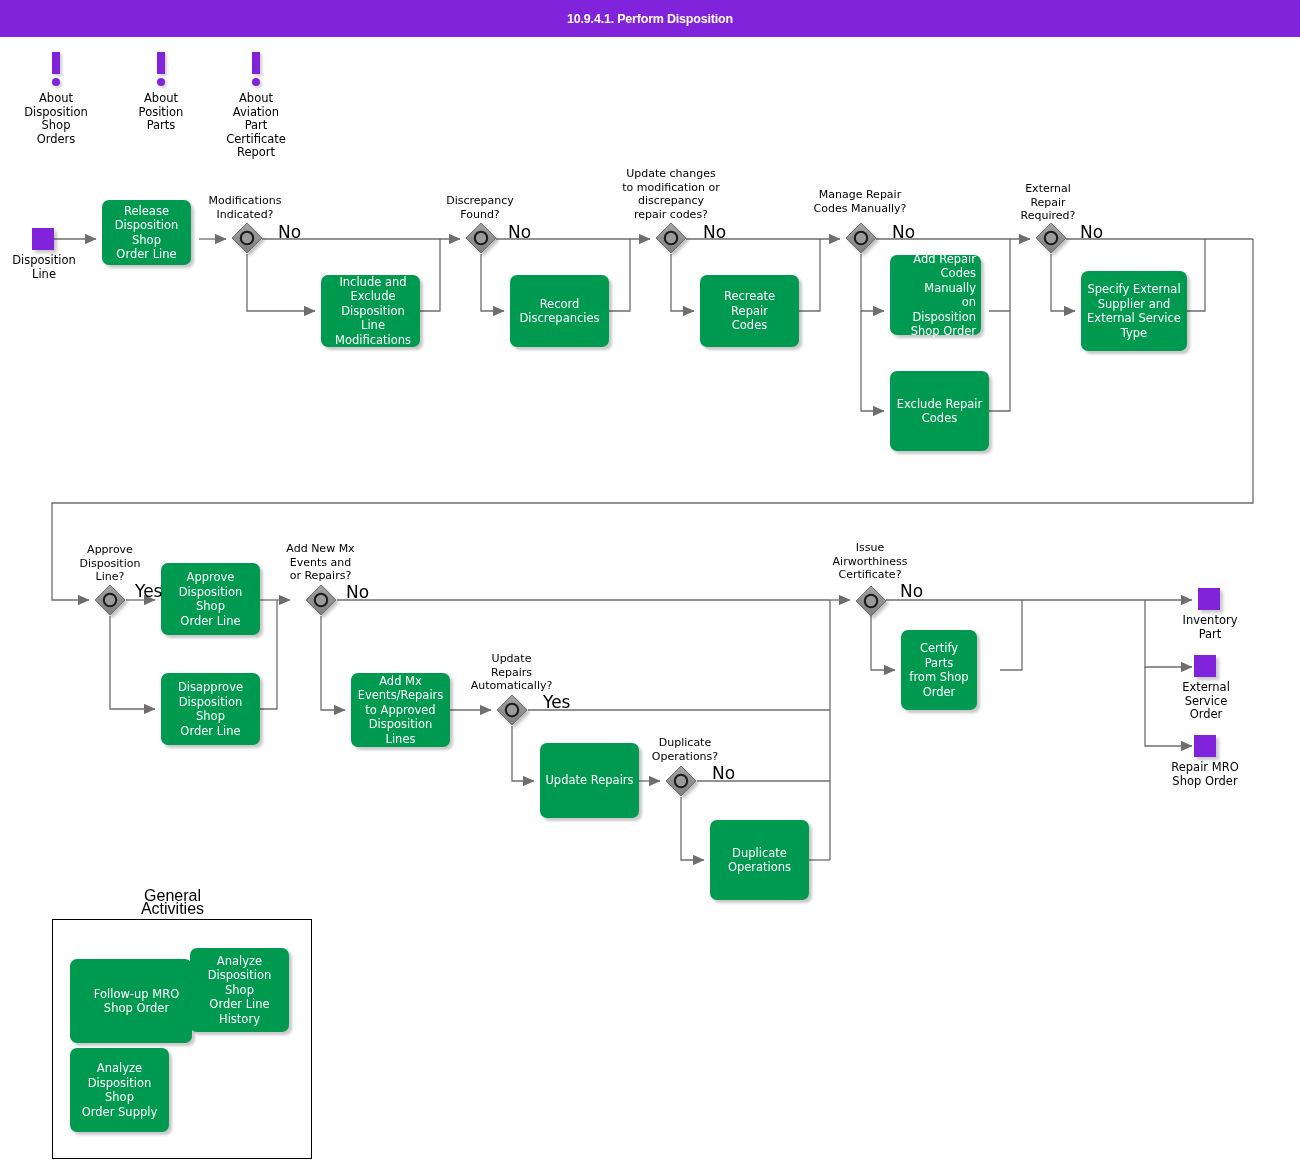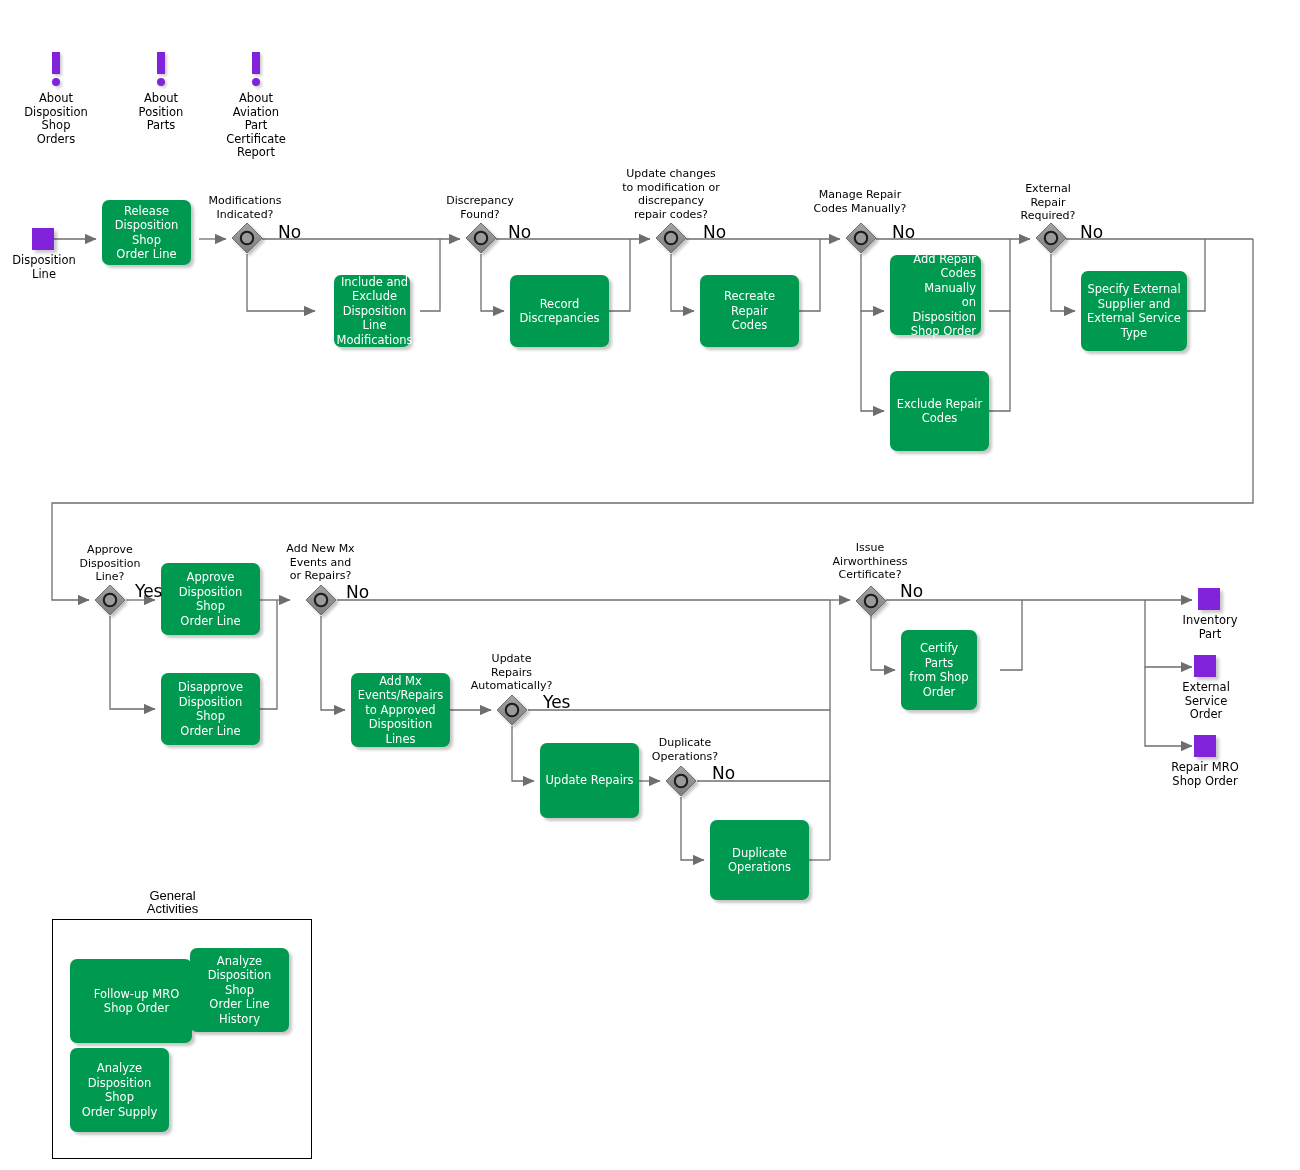--- a/index.html
+++ b/index.html
@@ -17,21 +17,21 @@
        box-shadow:3px 3px 3px rgba(0,0,0,0.22);font-family:"DejaVu Sans",sans-serif;}
   .ev{position:absolute;width:22px;height:22px;background:#8223dc;
       box-shadow:3px 3px 3px rgba(0,0,0,0.22);}
   .lbl{position:absolute;text-align:center;font-size:11.5px;line-height:13.5px;
        color:#000;font-family:"DejaVu Sans",sans-serif;white-space:pre-line;}
   .gwlbl{position:absolute;text-align:center;font-size:11px;line-height:13.5px;
        color:#000;font-family:"DejaVu Sans",sans-serif;white-space:pre-line;}
   .flowlbl{position:absolute;font-size:17px;color:#000;
        font-family:"DejaVu Sans",sans-serif;}
   .grp{position:absolute;border:1.4px solid #000;background:transparent;}
-  .grplbl{position:absolute;text-align:center;font-size:13px;line-height:13px;
+  .grplbl{position:absolute;text-align:center;font-size:16px;line-height:13px;
        color:#000;white-space:pre-line;font-family:"Liberation Sans",sans-serif;}
   .ann{position:absolute;}
   .ann .bar{position:absolute;left:7px;top:0;width:8px;height:22px;background:#8223dc;
        box-shadow:2px 2px 3px rgba(0,0,0,0.2);}
   .ann .dot{position:absolute;left:7px;top:26px;width:8px;height:8px;border-radius:50%;
        background:#8223dc;box-shadow:2px 2px 3px rgba(0,0,0,0.2);}
 </style>
 </head>
 <body>
 
@@ -144,20 +144,21 @@
           <path d="M681,766 L696,781 L681,796 L666,781 Z" fill="url(#gwg)" stroke="#6e6e6e" stroke-width="1"></path>
           <circle cx="681" cy="781" r="6.2" fill="#9a9a9a" stroke="#1c1c1c" stroke-width="2.1"></circle>
         </g>
         <g filter="url(#sh)">
           <path d="M871,586 L886,601 L871,616 L856,601 Z" fill="url(#gwg)" stroke="#6e6e6e" stroke-width="1"></path>
           <circle cx="871" cy="601" r="6.2" fill="#9a9a9a" stroke="#1c1c1c" stroke-width="2.1"></circle>
         </g>
       </g>
   </svg>
 
+  <div class="ttl">10.9.4.1. Perform Disposition</div>
 
   <div id="nodes">
       <div class="ann" style="left: 45px; top: 52px; width: 22px; height: 36px;">
         <span class="bar"></span>
         <span class="dot"></span>
       </div>
       <div class="lbl" style="left: 1px; top: 92px; width: 110px;">About
 Disposition
 Shop
 Orders</div>
@@ -173,21 +174,21 @@
         <span class="dot"></span>
       </div>
       <div class="lbl" style="left: 201px; top: 92px; width: 110px;">About
 Aviation
 Part
 Certificate
 Report</div>
       <div class="tsk" style="left: 102px; top: 200px; width: 89px; height: 65px; white-space: pre-line;">Release
 Disposition Shop
 Order Line</div>
-      <div class="tsk" style="left: 334px; top: 275px; width: 76px; height: 72px; white-space: pre-line; padding-left: 10px;">Include and
+      <div class="tsk" style="left: 321px; top: 275px; width: 99px; height: 72px; white-space: pre-line; padding-left: 10px;">Include and
 Exclude
 Disposition Line
 Modifications</div>
       <div class="tsk" style="left: 510px; top: 275px; width: 99px; height: 72px; white-space: pre-line;">Record
 Discrepancies</div>
       <div class="tsk" style="left: 700px; top: 275px; width: 99px; height: 72px; white-space: pre-line;">Recreate Repair
 Codes</div>
       <div class="tsk" style="left: 890px; top: 255px; width: 91px; height: 80px; white-space: pre-line; text-align: right;">Add Repair
 Codes Manually
 on Disposition

